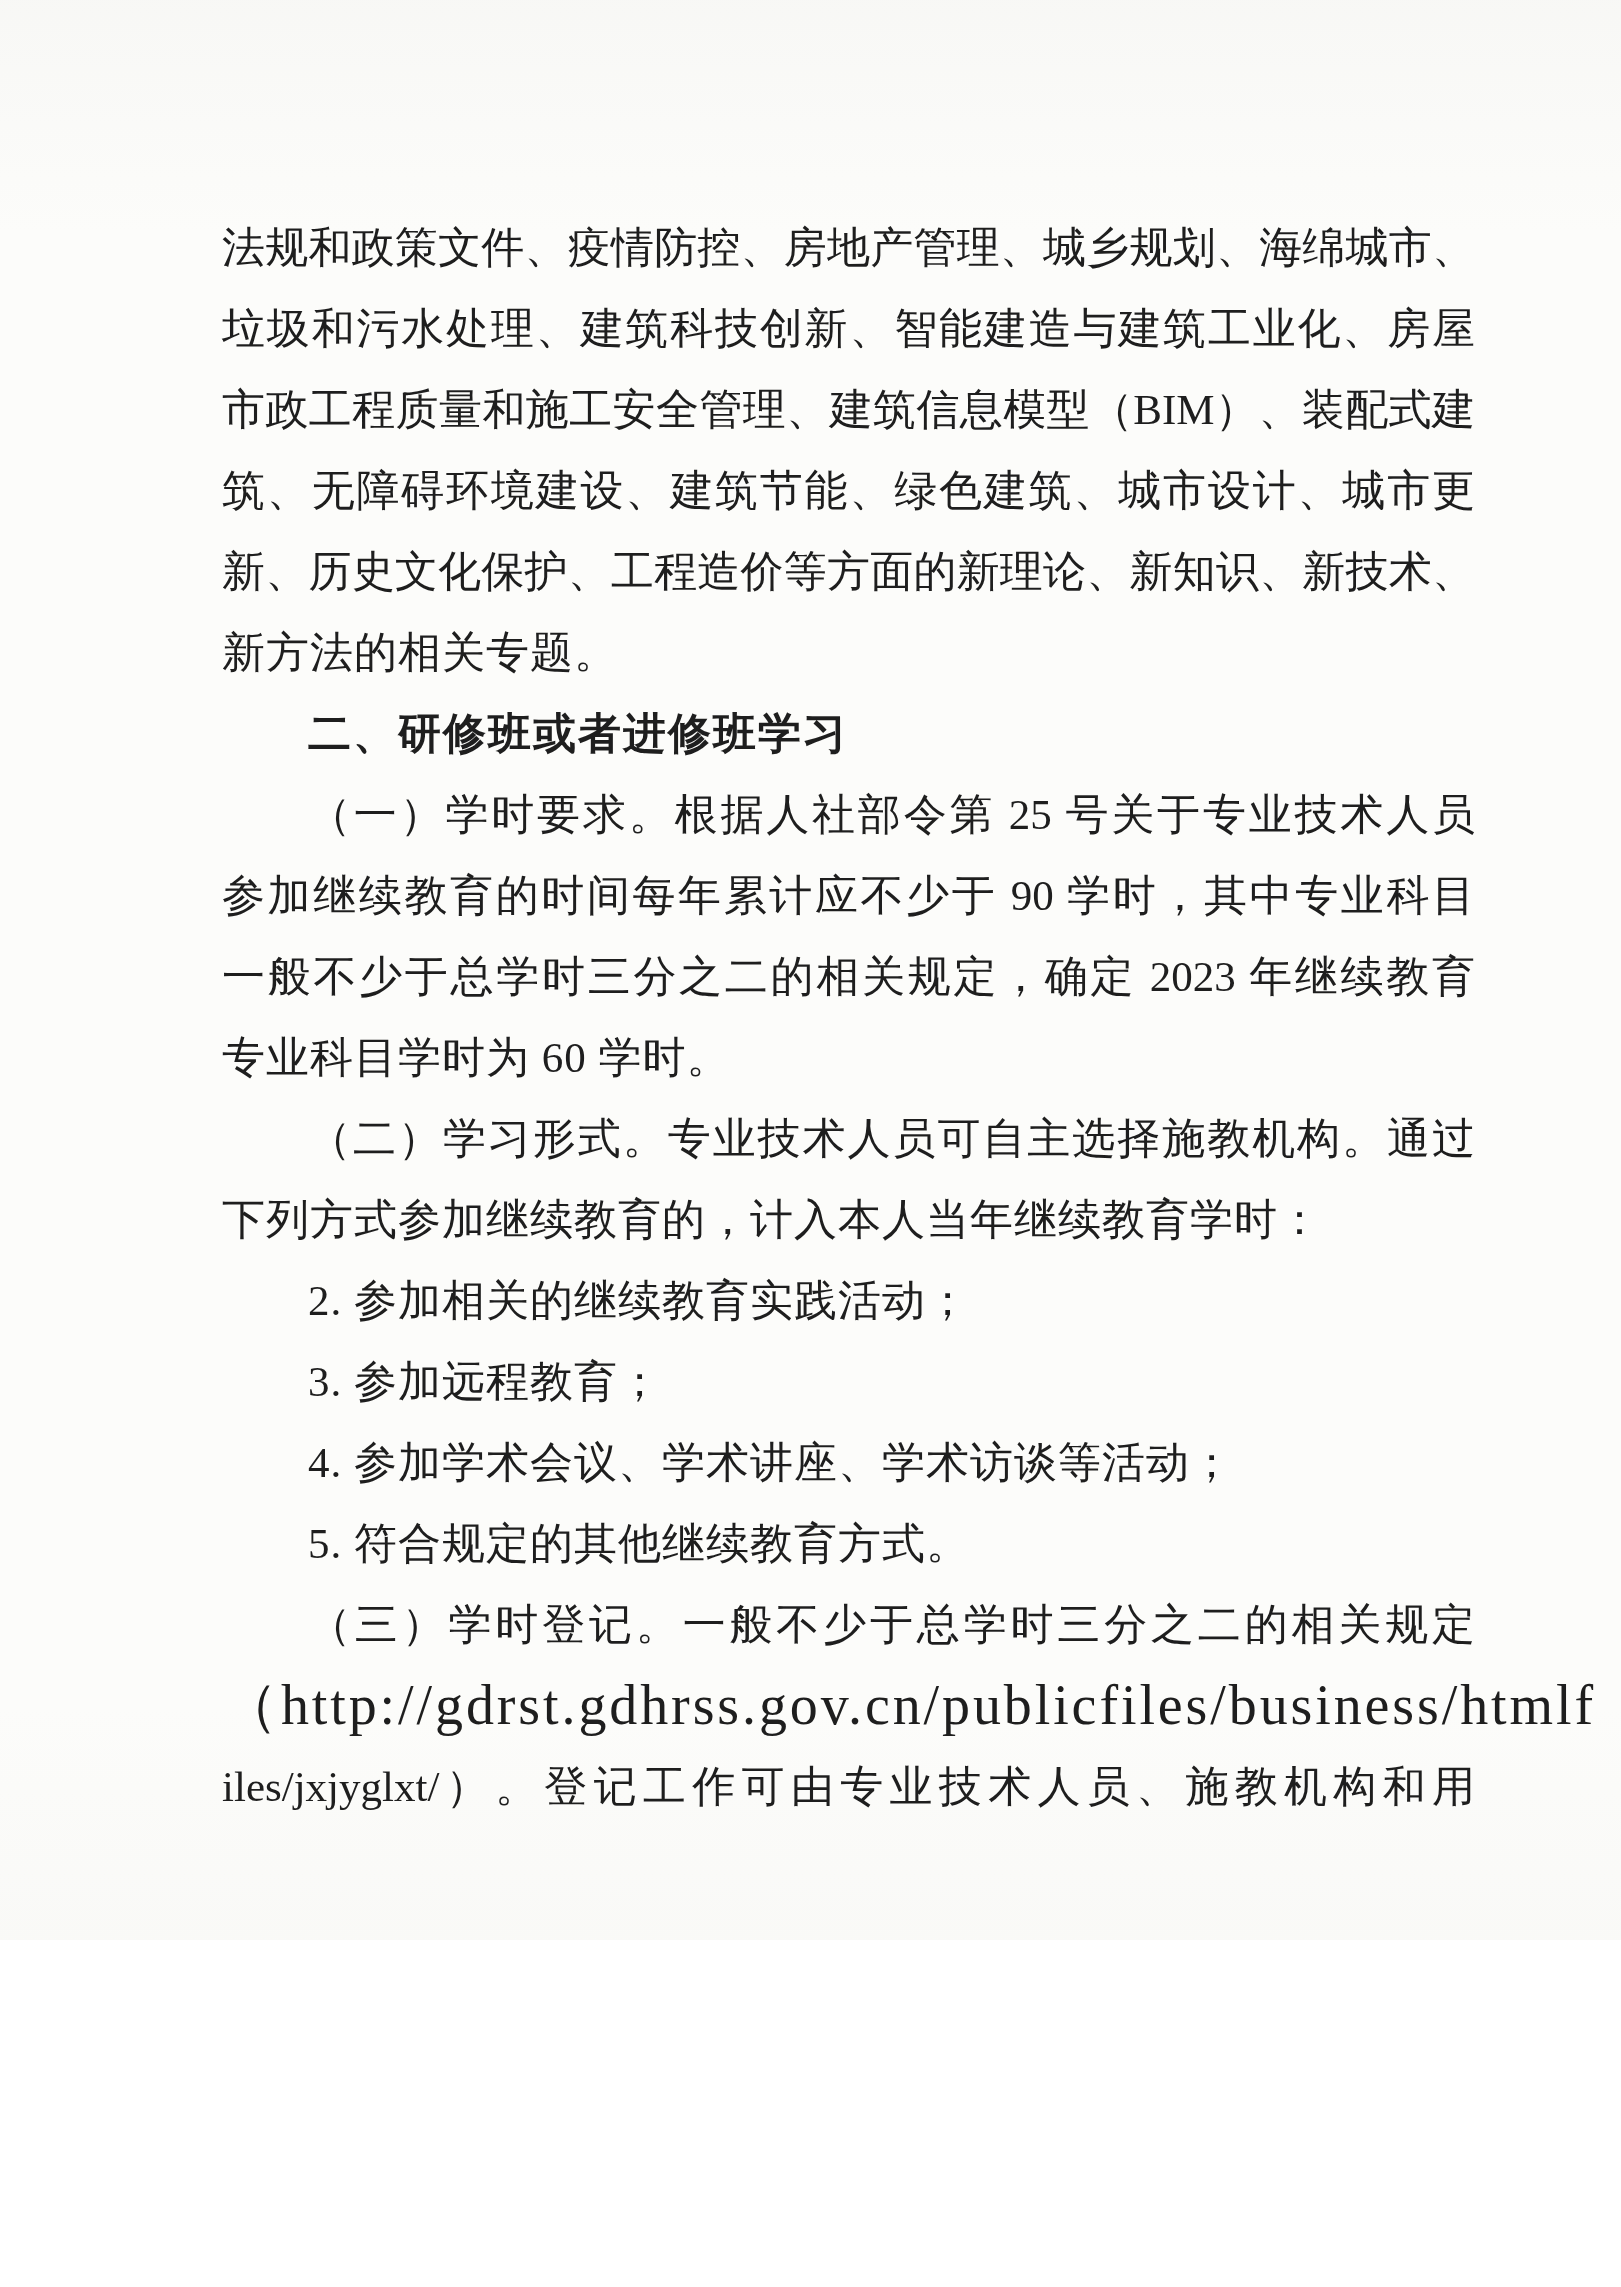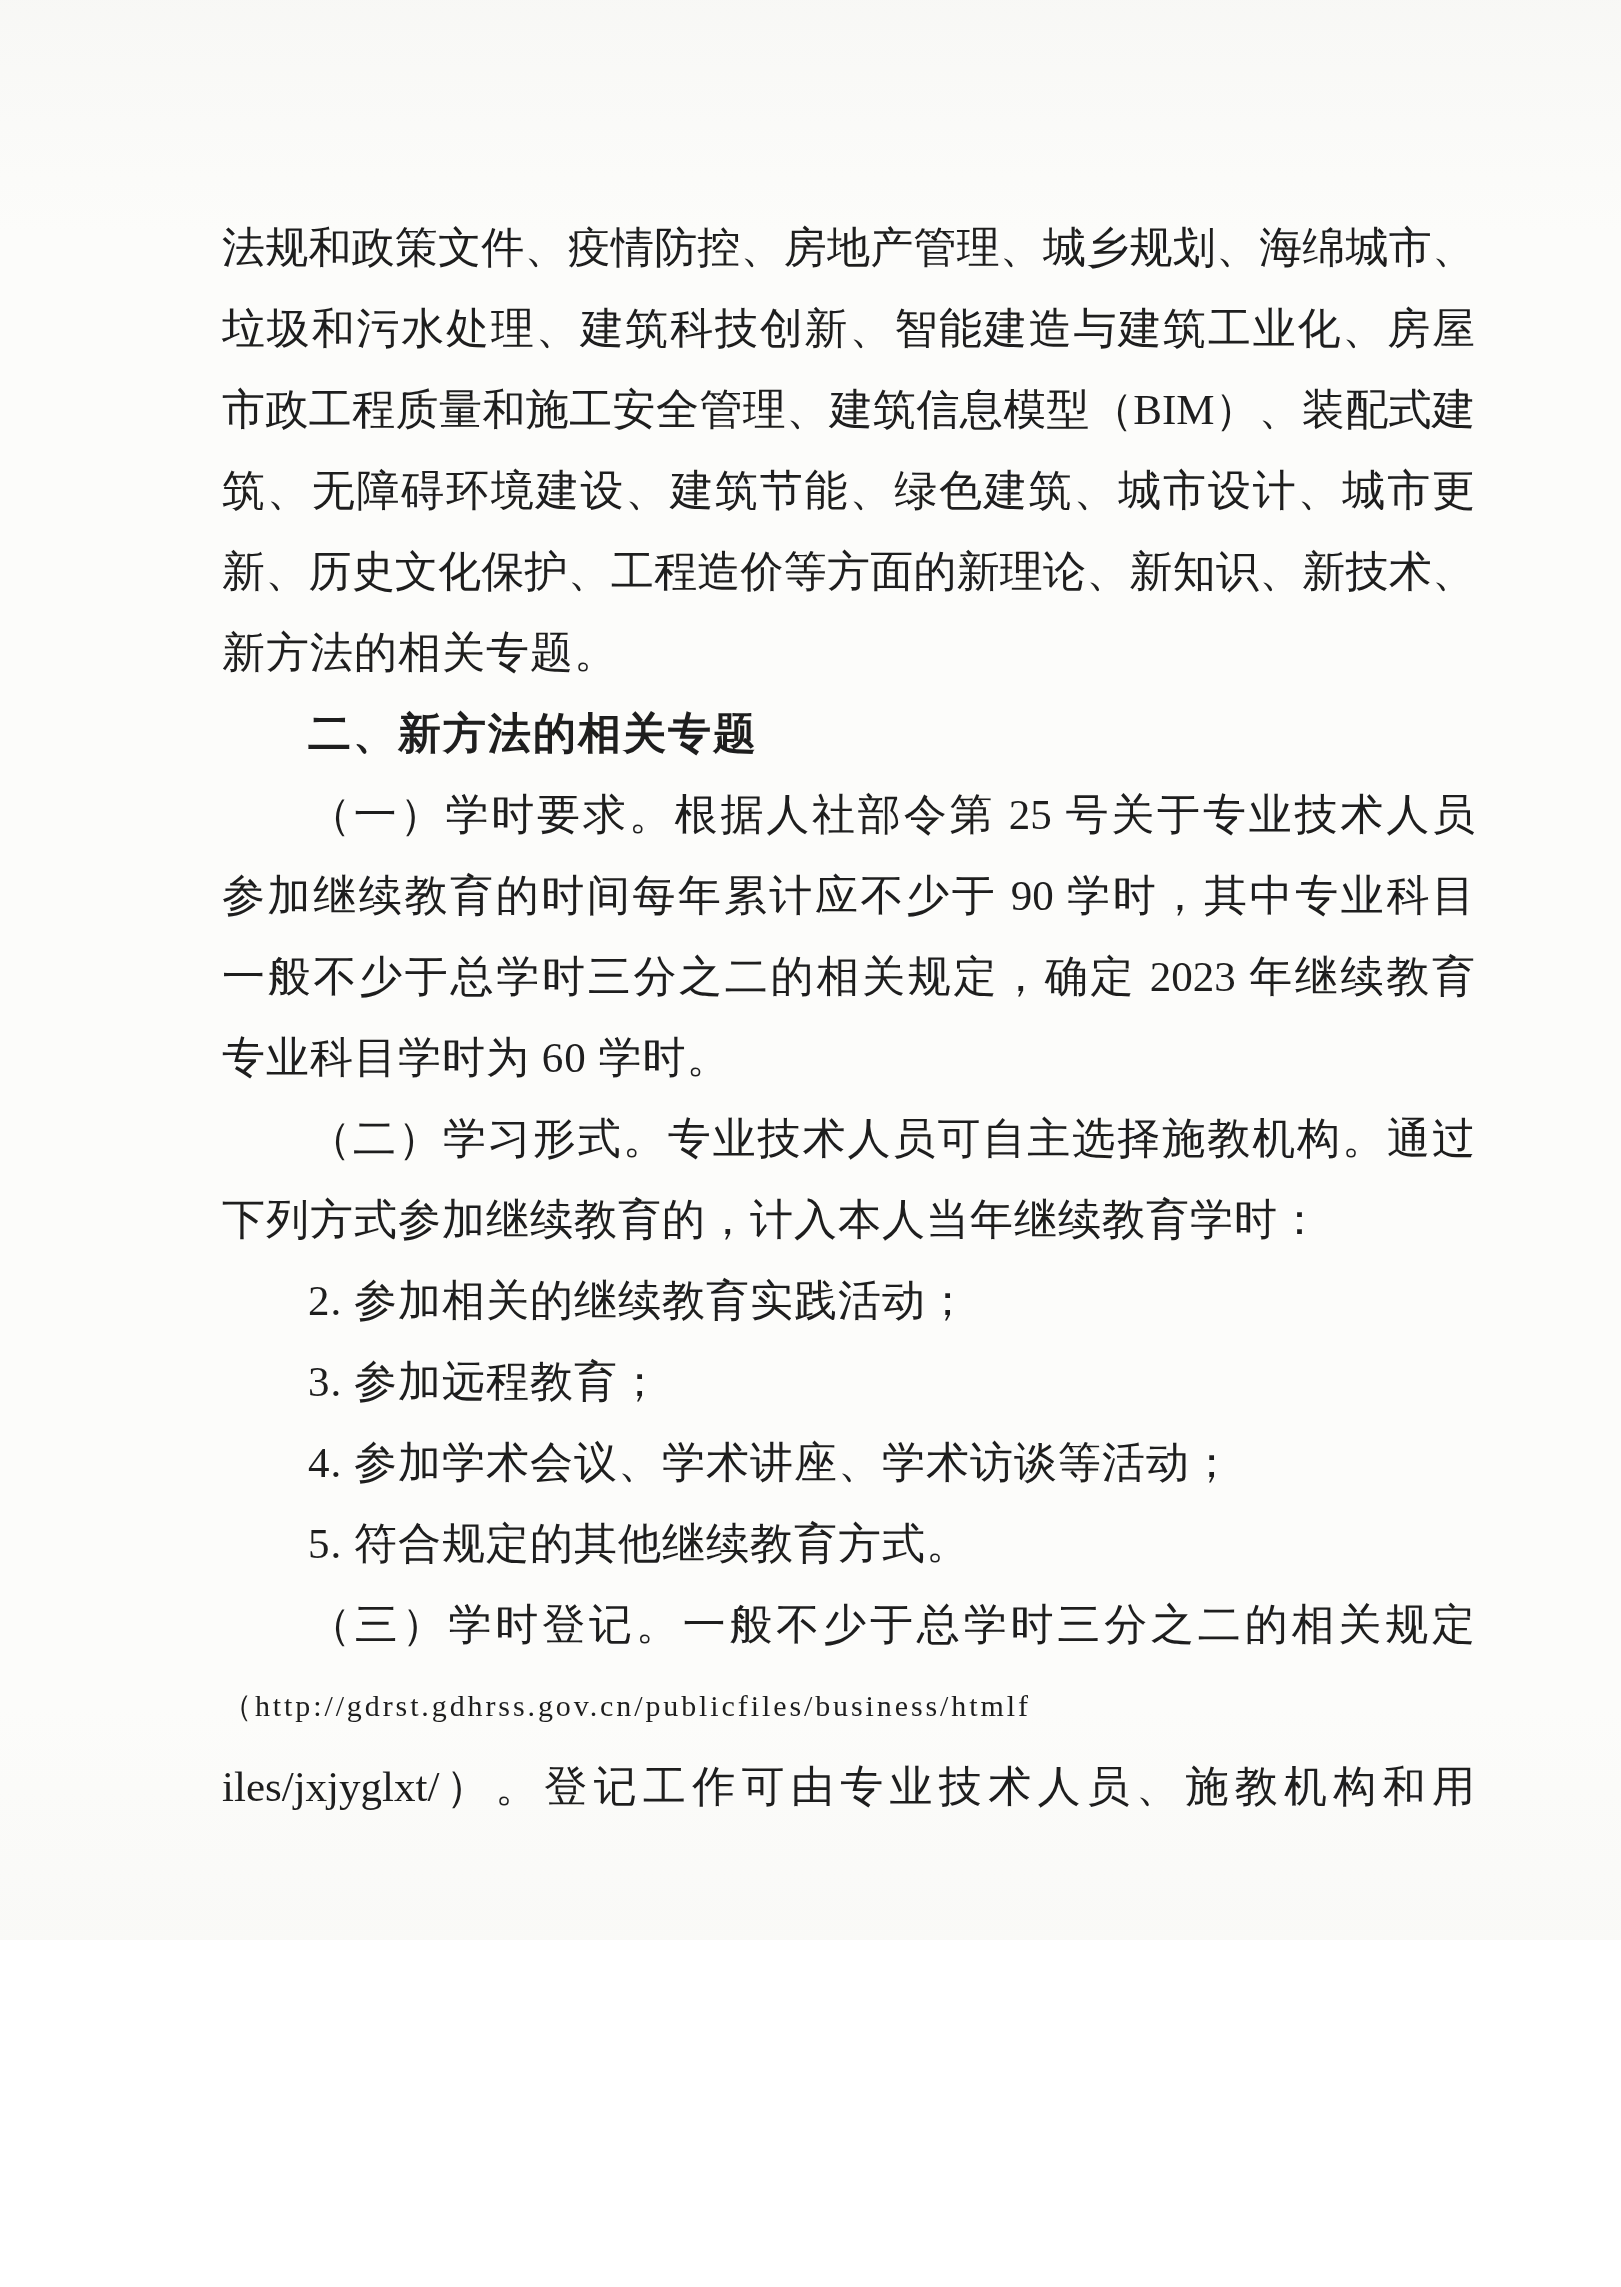--- a/index.html
+++ b/index.html
@@ -47,21 +47,21 @@
   .line.indent {
     text-indent: 86px;
   }
   .line.heading {
     font-family: "Liberation Sans", "DejaVu Sans", sans-serif;
     font-weight: 700;
     letter-spacing: 2px;
   }
   .line.url {
     letter-spacing: 2.9px;
-    font-size: 30px;
+    font-size: 56px;
   }
   .page-number {
     position: absolute;
     left: 163px;
     top: 2011px;
     height: 59px;
     line-height: 59px;
     font-size: 41px;
     letter-spacing: 4.9px;
     font-family: "Liberation Serif", "DejaVu Serif", serif;
@@ -72,21 +72,21 @@
 <body>
 
 <div class="page">
   <div class="content">
     <div class="line just">法规和政策文件、疫情防控、房地产管理、城乡规划、海绵城市、</div>
     <div class="line just">垃圾和污水处理、建筑科技创新、智能建造与建筑工业化、房屋</div>
     <div class="line just">市政工程质量和施工安全管理、建筑信息模型（BIM）、装配式建</div>
     <div class="line just">筑、无障碍环境建设、建筑节能、绿色建筑、城市设计、城市更</div>
     <div class="line just">新、历史文化保护、工程造价等方面的新理论、新知识、新技术、</div>
     <div class="line">新方法的相关专题。</div>
-    <div class="line heading indent">二、新方法的相关专题</div>
+    <div class="line heading indent">二、研修班或者进修班学习</div>
     <div class="line just indent">（一）学时要求。根据人社部令第 25 号关于专业技术人员</div>
     <div class="line just">参加继续教育的时间每年累计应不少于 90 学时，其中专业科目</div>
     <div class="line just">一般不少于总学时三分之二的相关规定，确定 2023 年继续教育</div>
     <div class="line">专业科目学时为 60 学时。</div>
     <div class="line just indent">（二）学习形式。专业技术人员可自主选择施教机构。通过</div>
     <div class="line">下列方式参加继续教育的，计入本人当年继续教育学时：</div>
     <div class="line indent">2. 参加相关的继续教育实践活动；</div>
     <div class="line indent">3. 参加远程教育；</div>
     <div class="line indent">4. 参加学术会议、学术讲座、学术访谈等活动；</div>
     <div class="line indent">5. 符合规定的其他继续教育方式。</div>

